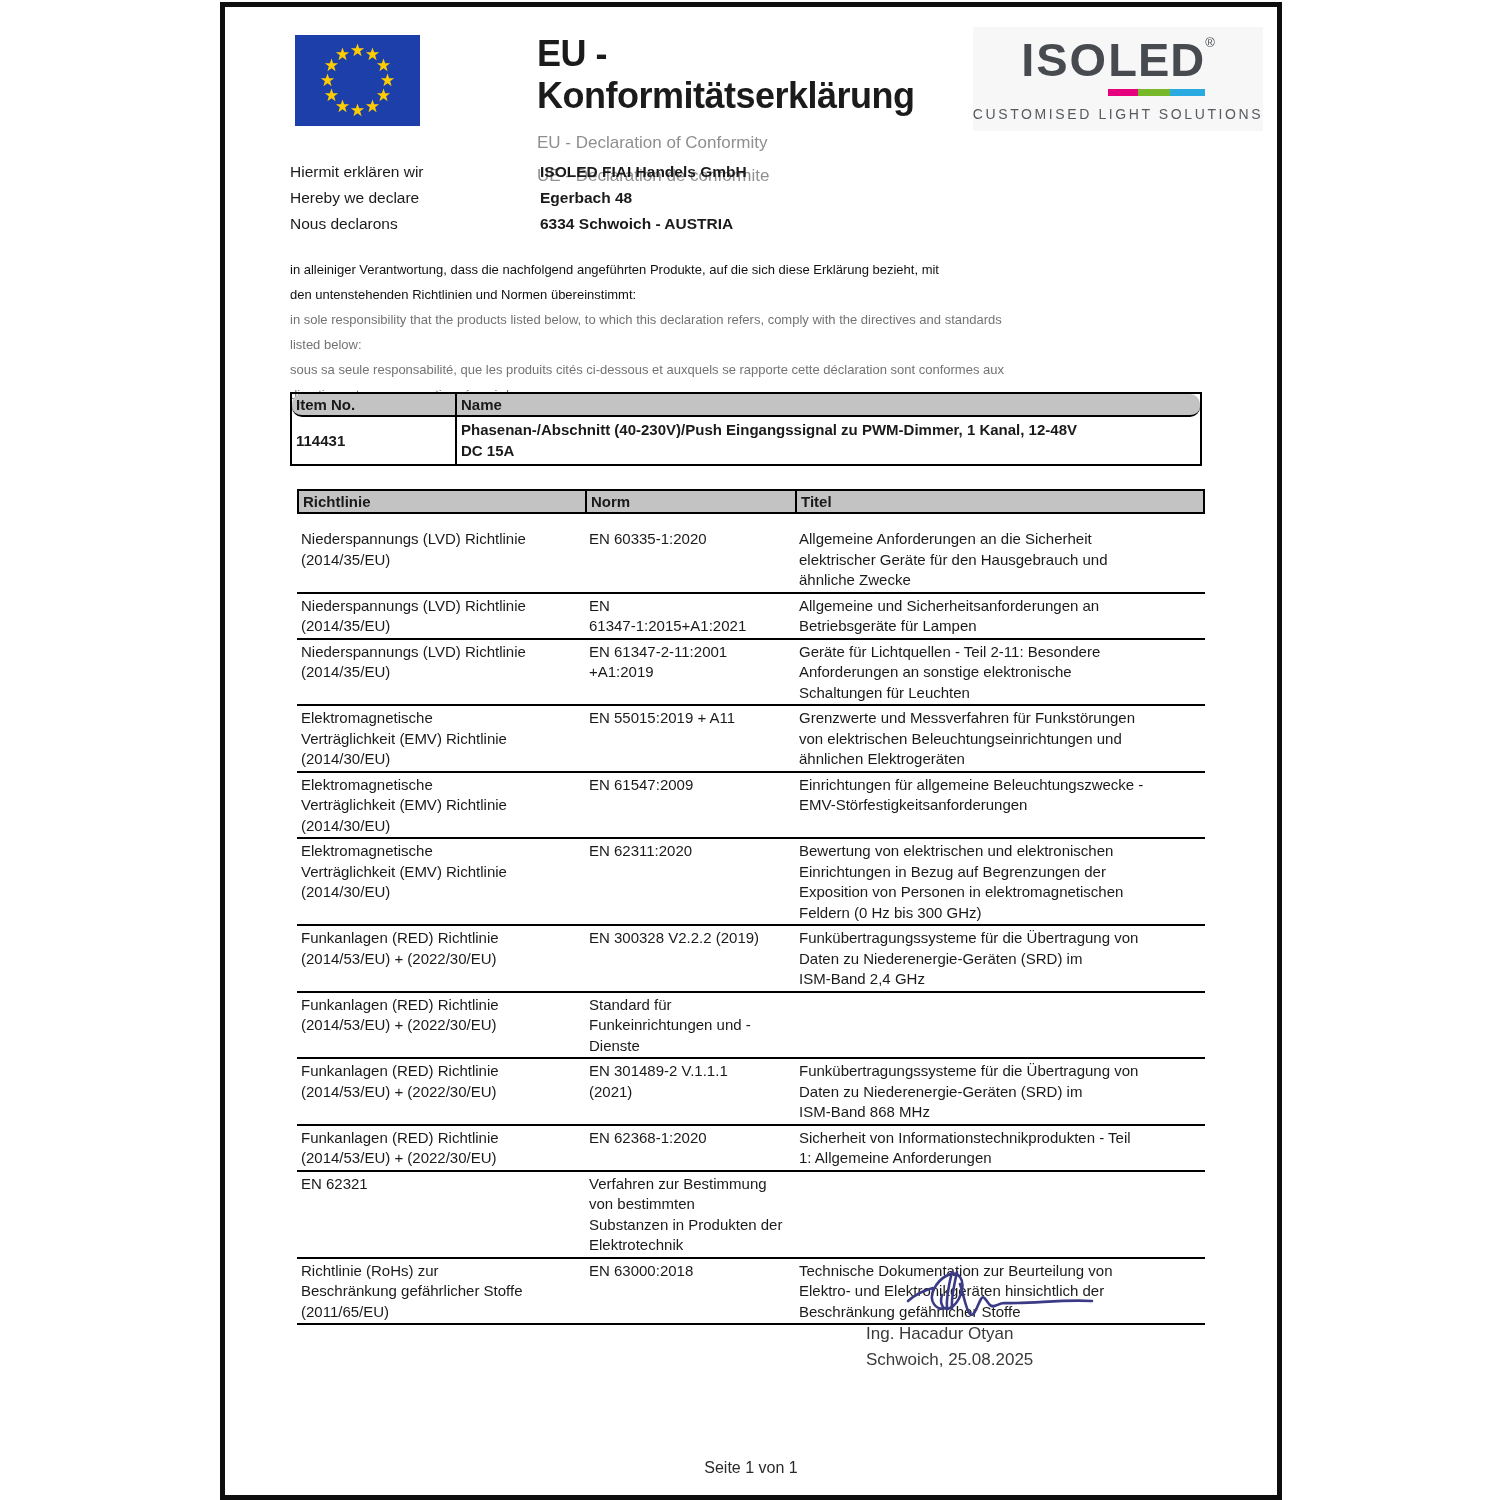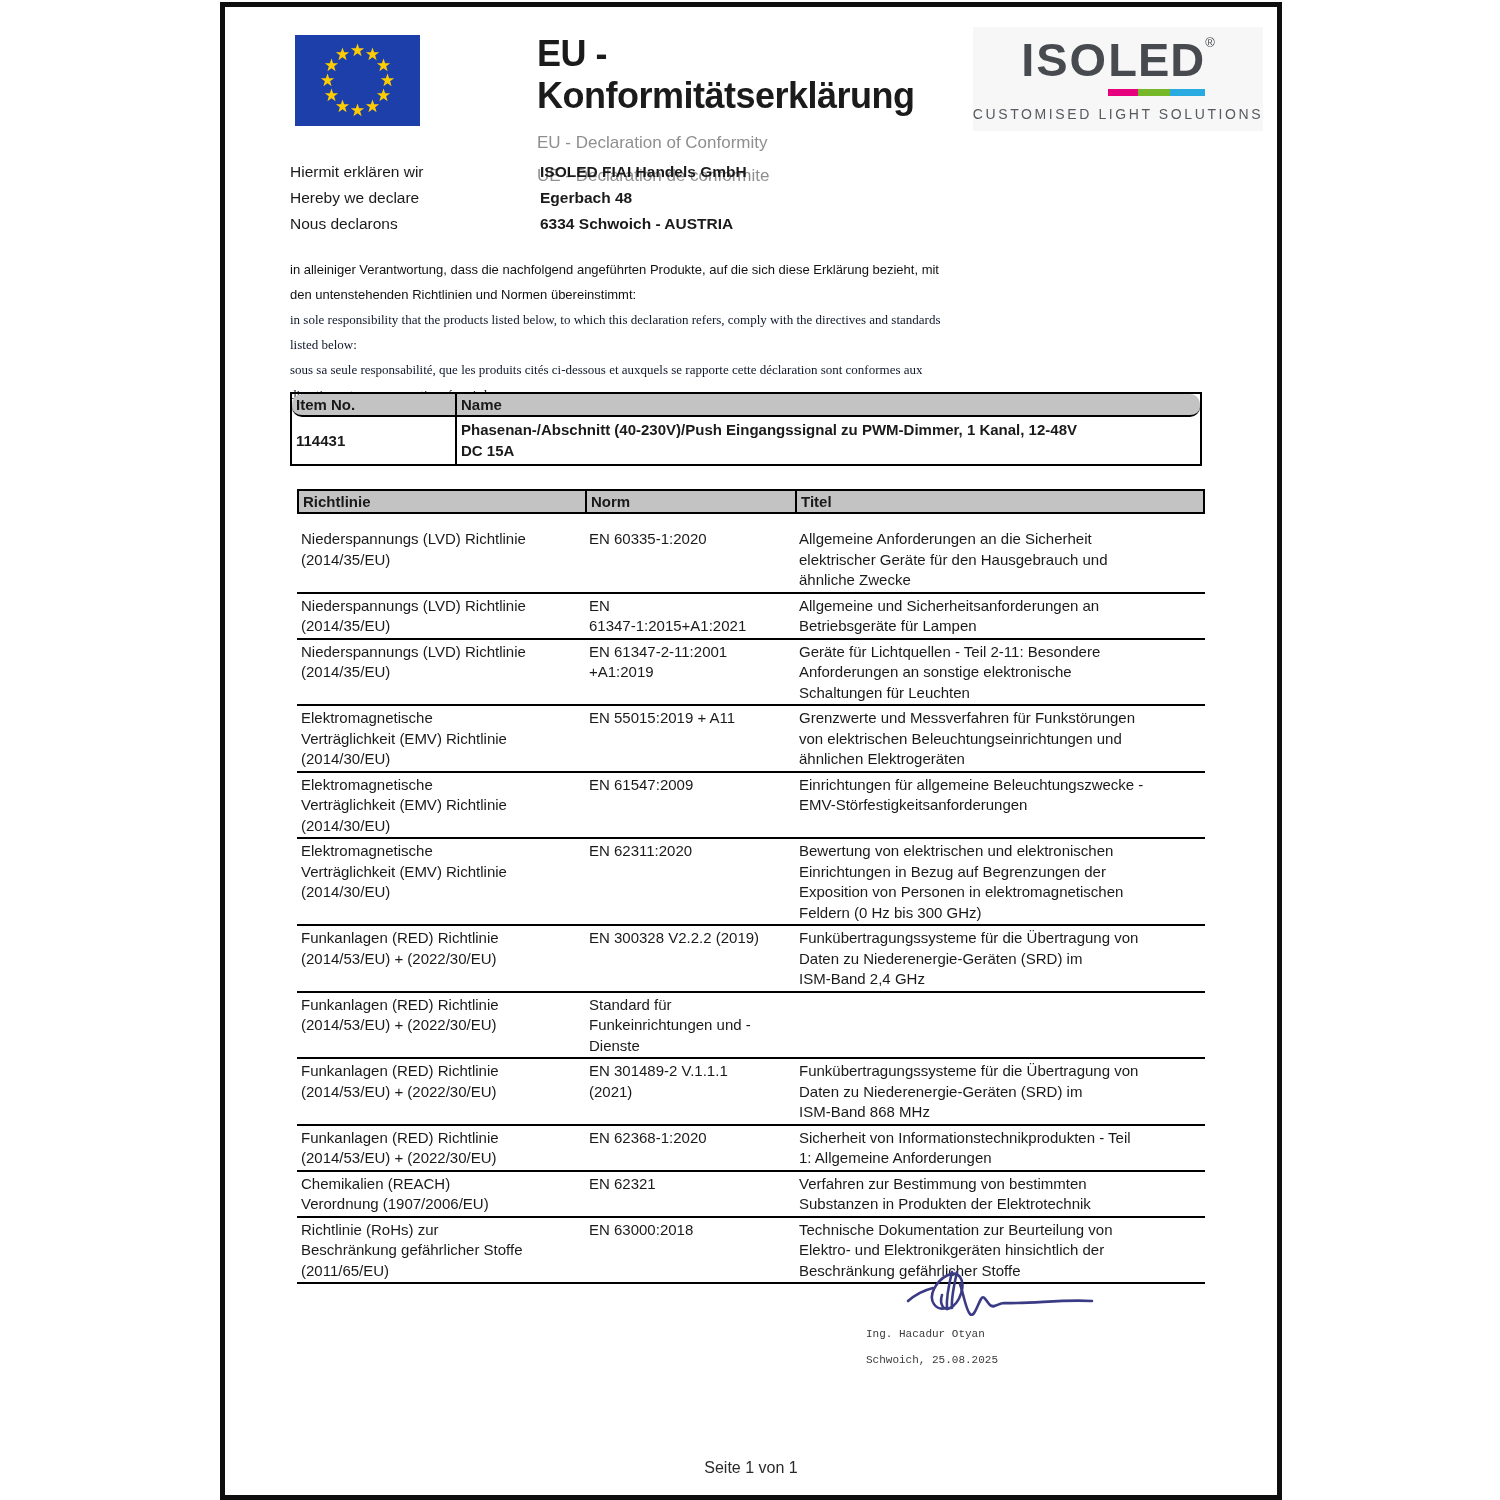--- a/index.html
+++ b/index.html
@@ -30,42 +30,42 @@
   .logo-tagline{font-size:14px;letter-spacing:2.6px;color:#565a5e;margin-top:10px;white-space:nowrap;}
   
   .declare{position:absolute;left:65px;top:152px;width:908px;font-size:15.5px;line-height:26px;}
   .declare .lab{position:absolute;left:0;top:0;}
   .declare .val{position:absolute;left:250px;top:0;font-weight:bold;}
   .declare div{white-space:pre-line;}
   
   .statement{position:absolute;left:65px;top:250px;width:915px;font-size:13px;line-height:25px;}
   .statement p{margin:0;white-space:pre-line;}
   .statement .de{color:#111;}
-  .statement .gray{color:#0f172a;font-family:Liberation Serif, serif;}
+  .statement .gray{color:#737373;}
   
   .item-table{position:absolute;left:65px;top:385px;width:908px;font-size:15px;border:2px solid #000;}
   .item-head{display:grid;grid-template-columns:165px 1fr;background:#c3c3c3;border-bottom:2px solid #000;border-radius:10px;}
   .item-head div{font-weight:bold;padding:2px 0 2px 4px;border-right:2px solid #000;}
   .item-head div:last-child{border-right:none;}
   .item-row{display:grid;grid-template-columns:165px 1fr;}
   .item-row div{font-weight:bold;padding:2px 0 3px 4px;border-right:2px solid #000;white-space:pre-line;line-height:21px;}
   .item-row div:last-child{border-right:none;}
   .item-row .ino{display:flex;align-items:center;}
   
   .dir-table{position:absolute;left:72px;top:482px;width:908px;font-size:15px;}
   .dir-head{display:grid;grid-template-columns:288px 210px 1fr;background:#c3c3c3;border:2px solid #000;}
   .dir-head div{font-weight:bold;padding:2px 0 2px 4px;border-right:2px solid #000;}
   .dir-head div:last-child{border-right:none;}
   .dir-body{margin-top:13px;}
   .drow{display:grid;grid-template-columns:288px 210px 1fr;border-bottom:2px solid #000;}
   .dcell{padding:2px 6px 1px 4px;line-height:20.5px;white-space:pre-line;}
   
   .signature{position:absolute;left:641px;top:1256px;width:360px;color:#3a3a3a;}
   .sig-scribble{display:block;margin-left:28px;}
-  .sig-name,.sig-place{font-size:11px;line-height:26px;font-family:Liberation Mono, monospace;}
+  .sig-name,.sig-place{font-size:17px;line-height:26px;}
   
   .footer{position:absolute;left:0;right:0;top:1452px;text-align:center;font-size:16px;color:#2a2a2a;}
 </style>
 </head>
 <body>
 
 <div class="canvas">
   <div class="doc-frame">
 
     <svg class="eu-flag" viewBox="0 0 125 91" aria-hidden="true">
@@ -212,22 +212,20 @@
 ISM-Band 868 MHz</div>
           </div>
           <div class="drow">
             <div class="dcell">Funkanlagen (RED) Richtlinie
 (2014/53/EU) + (2022/30/EU)</div>
             <div class="dcell">EN 62368-1:2020</div>
             <div class="dcell">Sicherheit von Informationstechnikprodukten - Teil
 1: Allgemeine Anforderungen</div>
           </div>
           <div class="drow">
-            <div class="dcell">Chemikalien (REACH)
-Verordnung (1907/2006/EU)</div>
             <div class="dcell">EN 62321</div>
             <div class="dcell">Verfahren zur Bestimmung von bestimmten
 Substanzen in Produkten der Elektrotechnik</div>
           </div>
           <div class="drow">
             <div class="dcell">Richtlinie (RoHs) zur
 Beschränkung gefährlicher Stoffe
 (2011/65/EU)</div>
             <div class="dcell">EN 63000:2018</div>
             <div class="dcell">Technische Dokumentation zur Beurteilung von

